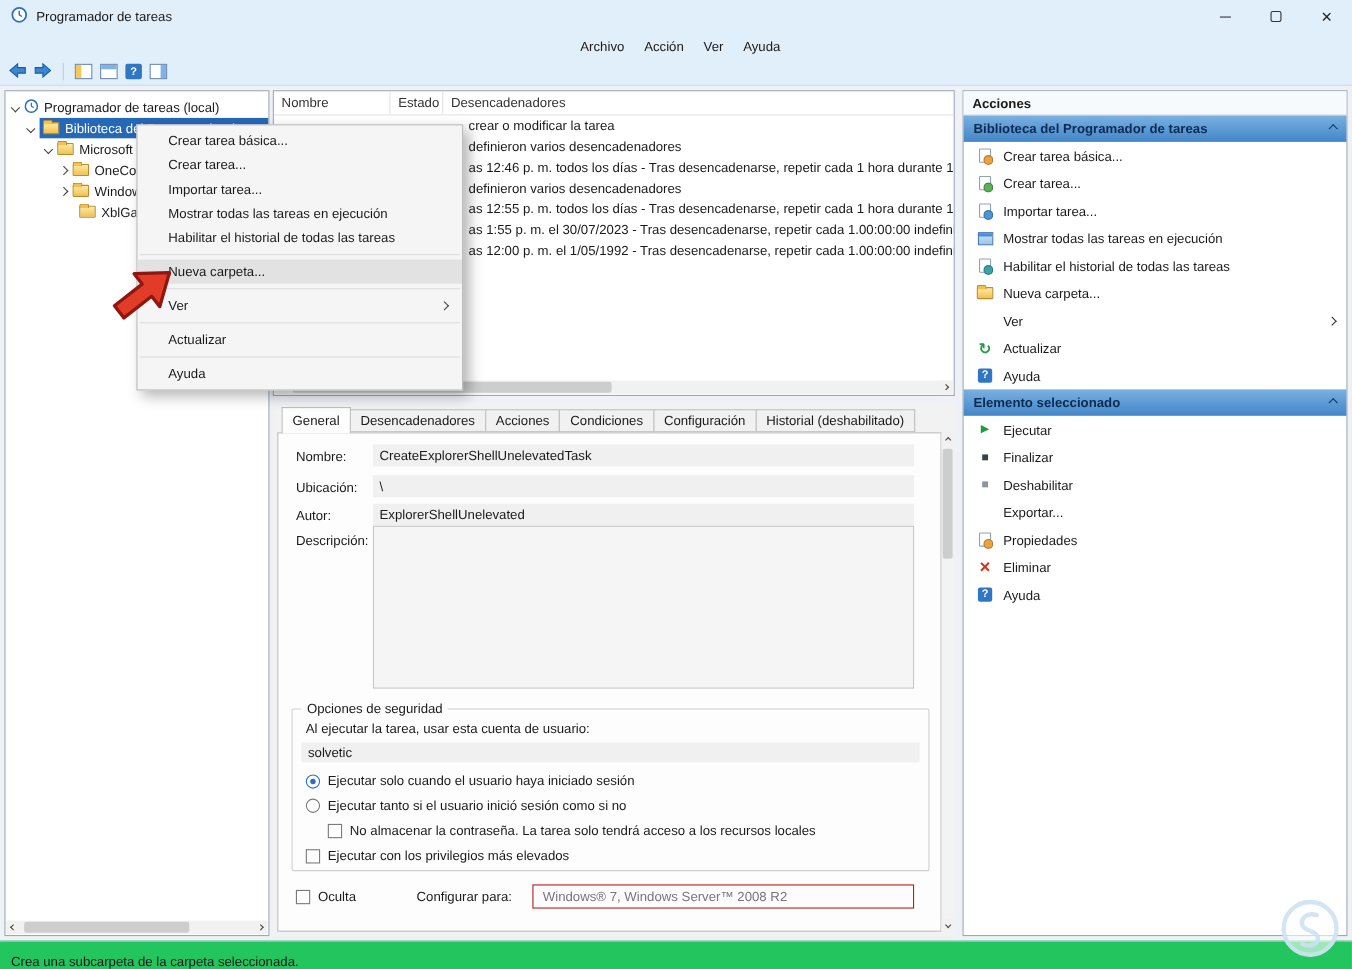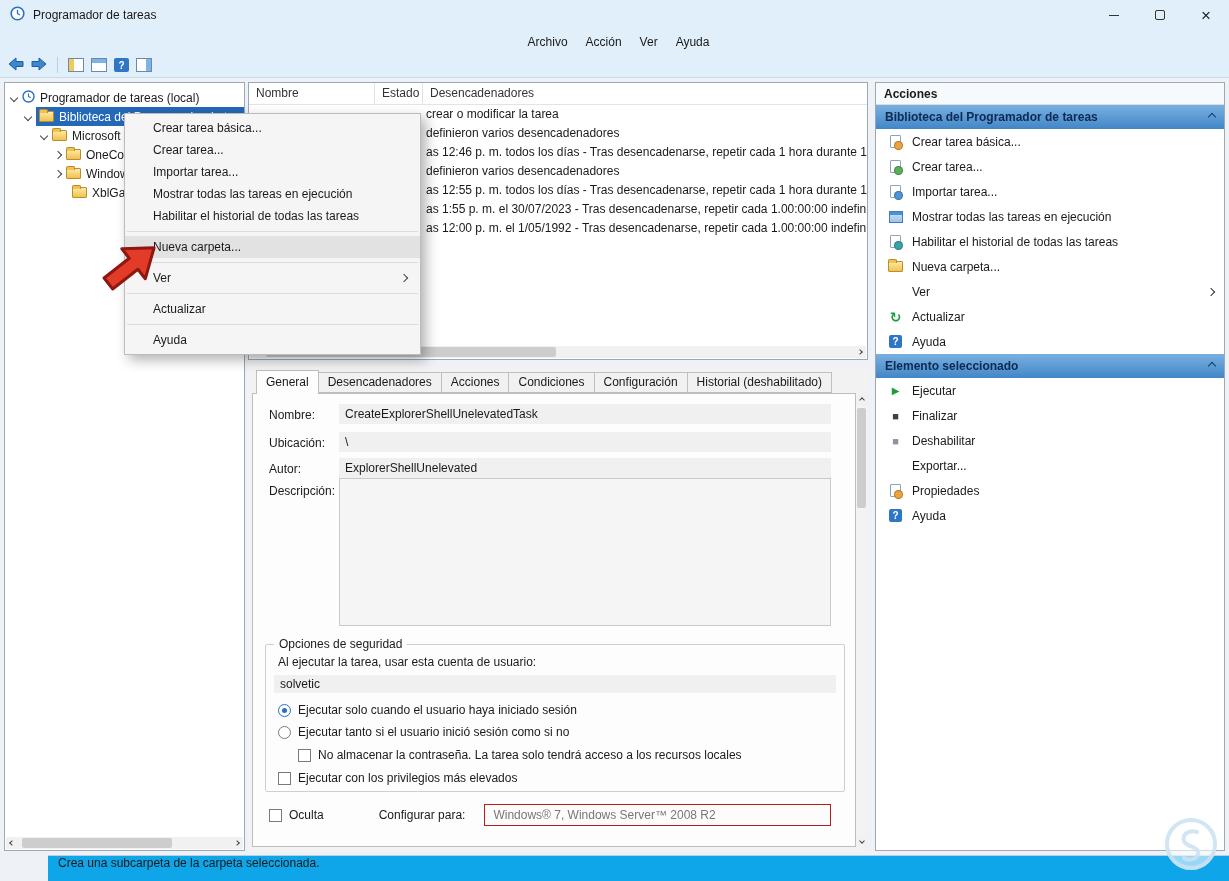--- a/index.html
+++ b/index.html
@@ -56,21 +56,21 @@
   .sb-thumb { position:absolute; top:1px; bottom:1px; background:#cdcdcd; border-radius:2px; }
   .vscroll { position:absolute; right:1px; top:28px; bottom:4px; width:11px; background:#f3f3f3;
     display:flex; flex-direction:column; align-items:center; }
   .vscroll .sb-track { width:100%; }
   .vscroll .sb-thumb { left:1px; right:1px; top:2px; height:100px; bottom:auto; }
   
   .list-panel { position:absolute; left:248px; top:82px; width:620px; height:278px; background:#fff;
     border:1px solid #9ba8b5; }
   .list-header { height:22px; display:flex; border-bottom:1px solid #e3e3e3; color:#333; }
   .col { line-height:21px; padding-left:7px; border-right:1px solid #e3e3e3; overflow:hidden; white-space:nowrap; }
-  .col.c1 { width:126px; } .col.c2 { width:48px; } .col.c3 { flex:1; border-right:none; }
+  .col.c1 { width:106px; } .col.c2 { width:48px; } .col.c3 { flex:1; border-right:none; }
   .list-row { height:19px; line-height:19px; padding-left:177px; white-space:nowrap; overflow:hidden; }
   
   .details-panel { position:absolute; left:248px; top:366px; width:620px; height:485px; background:#f2f2f2; }
   .tab-strip { position:absolute; top:6px; left:8px; height:36px; display:flex; z-index:2; }
   .tab { border:1px solid #bfbfbf; background:#f1f1f1; padding:0 9px; height:21px; line-height:19px; }
   .tab + .tab { margin-left:-1px; }
   .tab.active { background:#fdfdfd; height:24px; margin-top:-2px; line-height:23px; border-bottom:none; z-index:4; position:relative; }
   .tab-page { position:absolute; left:4px; right:12px; top:27px; bottom:4px; background:#fdfdfd; border:1px solid #bdbdbd; }
   .flabel { position:absolute; left:16px; }
   .fieldbar { position:absolute; left:86px; width:492px; height:20px; background:#f0f0f0;
@@ -104,22 +104,22 @@
   .doc.b::after { background:#4b94d8; } .doc.t::after { background:#39a3a8; }
   .winico { width:14px; height:12px; border:1px solid #4a7ab5; background:linear-gradient(#cfe4f7,#9cc4e8); box-shadow:inset 0 3px 0 #4a90d9; }
   .g-refresh::before { content:"↻"; color:#1f9d43; font-weight:bold; font-size:14px; line-height:1; }
   .g-help { width:13px; height:13px; background:#2f76c4; border-radius:2px; display:flex; align-items:center; justify-content:center; }
   .g-help::before { content:"?"; color:#fff; font-size:10px; font-weight:bold; }
   .g-play::before { content:"▶"; color:#1d9b3e; font-size:10px; }
   .g-stop::before { content:"■"; color:#39414b; font-size:11px; }
   .g-disable::before { content:"■"; color:#8b95a1; font-size:11px; }
   .g-x::before { content:"×"; color:#d6311f; font-weight:bold; font-size:17px; line-height:1; }
   
-  .statusbar { position:absolute; left:0; right:0; bottom:0; height:26px; background:#0ea5e9;
-    border-top:1px solid #b9cfdf; display:flex; align-items:flex-start; padding-left:10px;margin-left:48px; }
+  .statusbar { position:absolute; left:0; right:0; bottom:0; height:26px; background:#22c55e;
+    border-top:1px solid #b9cfdf; display:flex; align-items:flex-end; padding-left:10px; }
   
   .context-menu { position:absolute; left:124px; top:113px; width:297px; background:#f5f5f5;
     border:1px solid #bcbcbc; box-shadow:5px 5px 12px rgba(0,0,0,.30); padding:3px 0; z-index:50; }
   .ctx-item { height:22px; line-height:22px; padding-left:28px; position:relative; white-space:nowrap; }
   .ctx-item.hl { background:#e2e2e2; }
   .ctx-sep { height:1px; background:#dcdcdc; margin:4px 2px; }
   .ctx-item .chev.right { position:absolute; right:13px; top:8px; }
   
   .red-arrow { position:absolute; left:100px; top:242px; width:64px; height:46px; transform:rotate(-38deg); z-index:60; }
   .watermark { position:absolute; right:10px; bottom:6px; z-index:70; opacity:.95; }
@@ -392,20 +392,24 @@
       <span class="ai"></span>
       <span>Exportar...</span>
     </div>
     <div class="action-item">
       <span class="ai">
           <span class="doc o"></span>
         </span>
       <span>Propiedades</span>
     </div>
     <div class="action-item">
+      <span class="ai g-x"></span>
+      <span>Eliminar</span>
+    </div>
+    <div class="action-item">
       <span class="ai">
           <span class="g-help"></span>
         </span>
       <span>Ayuda</span>
     </div>
   </div>
 
   <div class="statusbar">
     <span>Crea una subcarpeta de la carpeta seleccionada.</span>
   </div>

